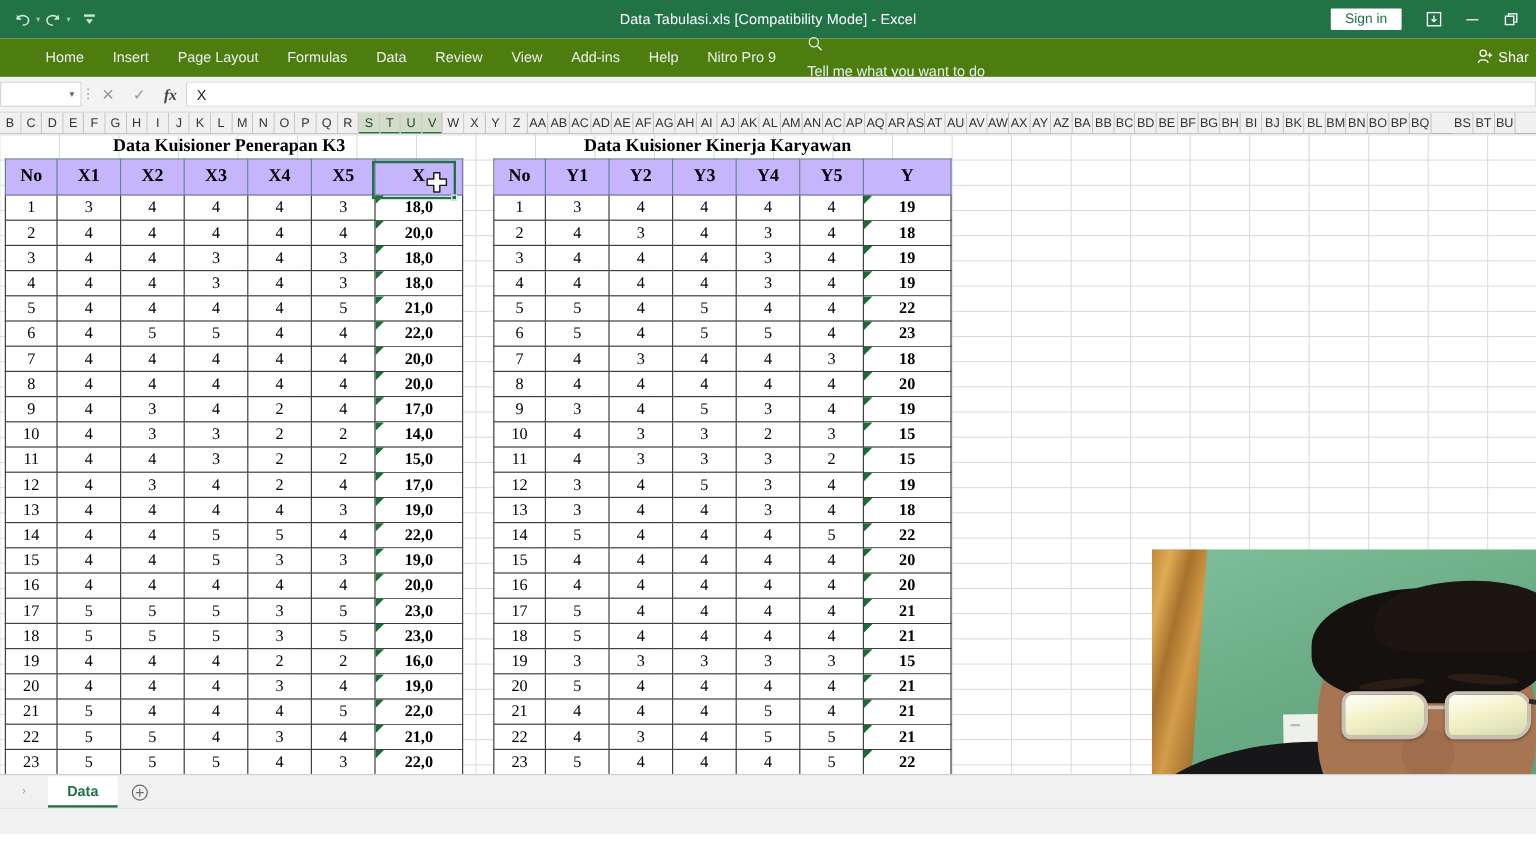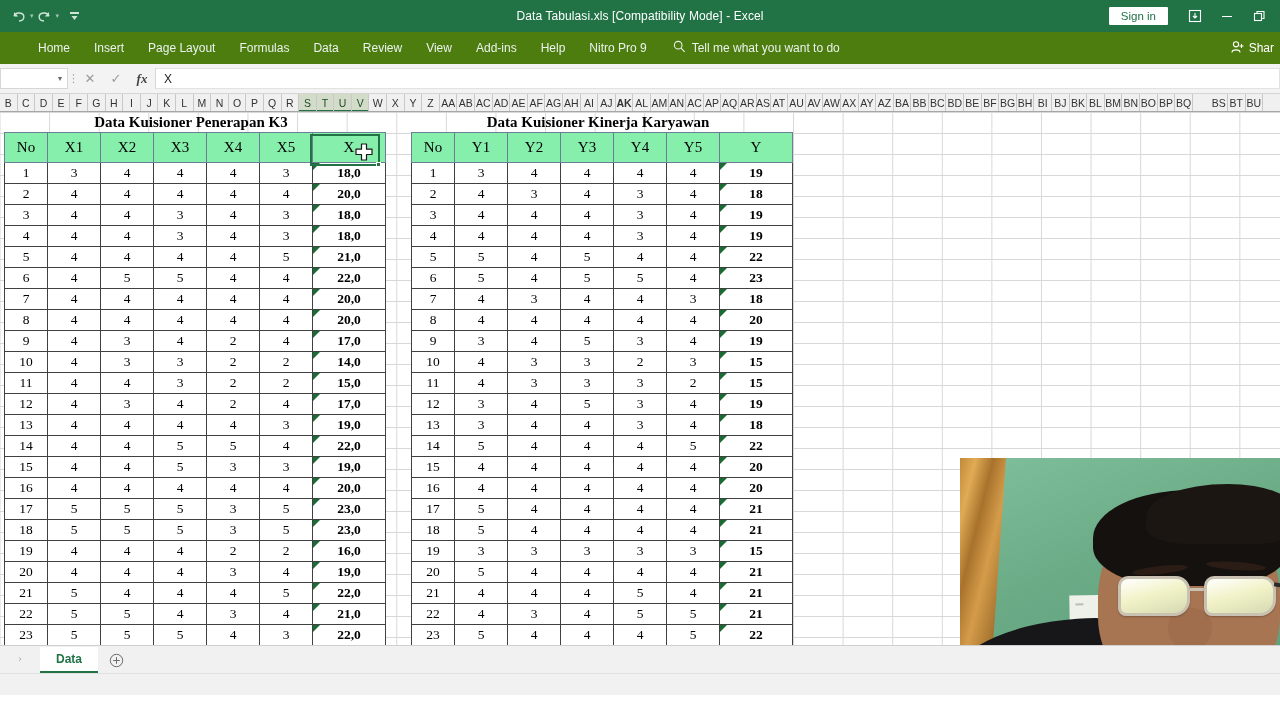--- a/index.html
+++ b/index.html
@@ -41,22 +41,22 @@
   
   .ribbon {
     height: 32px; background: #4d7c0f; position: relative;
     display: flex; align-items: center; padding-left: 26px;
   }
   .rtab {
     color: #eaf3ee; font-size: 12px; padding: 5px 12px 6px 12px;
     white-space: nowrap;
   }
   .tellme {
-    display: flex; align-items: center; gap: 6px; margin-left: 14px;
-    color: #eaf3ee; font-size: 12px;
+    display: flex; gap: 6px; margin-left: 14px;
+    color: #eaf3ee; font-size: 12px; flex-direction: column;
   }
   .share {
     position: absolute; right: 6px; display: flex; align-items: center;
     gap: 4px; color: #fff; font-size: 12px;
   }
   
   .fbar {
     height: 30px; background: #f3f3f3; display: flex; align-items: center;
     border-bottom: 1px solid #d4d4d4;
   }
@@ -112,21 +112,21 @@
     font-size: 15px; text-align: center; color: #000;
     height: 20px; line-height: 20px;
   }
   table.dt { border-collapse: collapse; font-family: "Liberation Serif", serif; }
   table.dt td, table.dt th {
     border: 1px solid #404040; text-align: center;
     font-size: 13.5px; color: #000; height: 21px; padding: 0;
     background: #fff;
   }
   table.dt th {
-    background: #86efac; height: 30px; font-size: 15px; font-weight: normal;
+    background: #c4b5fd; height: 30px; font-size: 15px; font-weight: bold;
     border: 1px solid #6a7f96;
   }
   .c-no { width: 43px; }
   .c-x  { width: 53px; }
   .c-tot{ width: 73px; }
   td.yellow { background: #ffff00; font-weight: bold; position: relative; }
   td.green  { background: #d9e6c5; font-weight: bold; position: relative; }
   td.yellow::before, td.green::before {
     content: ""; position: absolute; left: 0; top: 0;
     border-top: 7px solid #1b6b34; border-right: 7px solid transparent;
@@ -362,21 +362,21 @@
     <div class="ch" style="width: 17.6px;">AA</div>
     <div class="ch" style="width: 17.6px;">AB</div>
     <div class="ch" style="width: 17.6px;">AC</div>
     <div class="ch" style="width: 17.6px;">AD</div>
     <div class="ch" style="width: 17.6px;">AE</div>
     <div class="ch" style="width: 17.6px;">AF</div>
     <div class="ch" style="width: 17.6px;">AG</div>
     <div class="ch" style="width: 17.6px;">AH</div>
     <div class="ch" style="width: 17.6px;">AI</div>
     <div class="ch" style="width: 17.6px;">AJ</div>
-    <div class="ch" style="width: 17.6px; font-weight: bold;">AK</div>
+    <div class="ch" style="width: 17.6px;">AK</div>
     <div class="ch" style="width: 17.6px;">AL</div>
     <div class="ch" style="width: 17.6px;">AM</div>
     <div class="ch" style="width: 17.6px;">AN</div>
     <div class="ch" style="width: 17.6px;">AC</div>
     <div class="ch" style="width: 17.6px;">AP</div>
     <div class="ch" style="width: 17.6px;">AQ</div>
     <div class="ch" style="width: 17.6px;">AR</div>
     <div class="ch" style="width: 14px;">AS</div>
     <div class="ch" style="width: 17.6px;">AT</div>
     <div class="ch" style="width: 17.6px;">AU</div>

